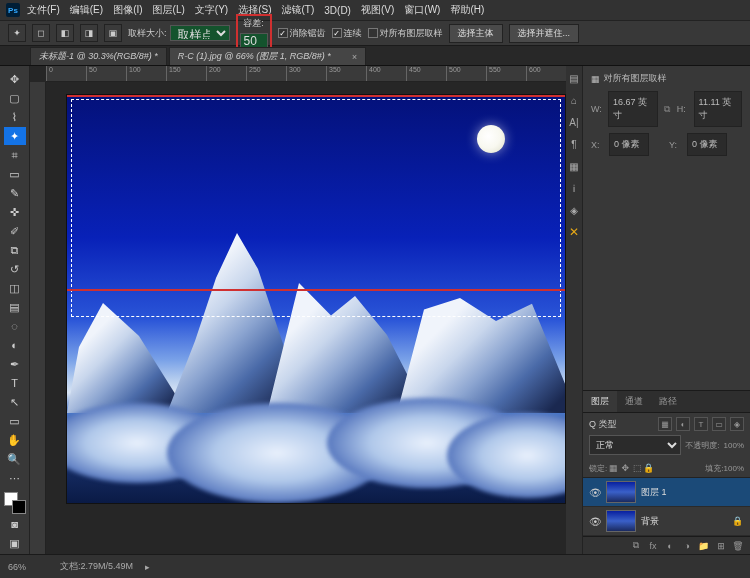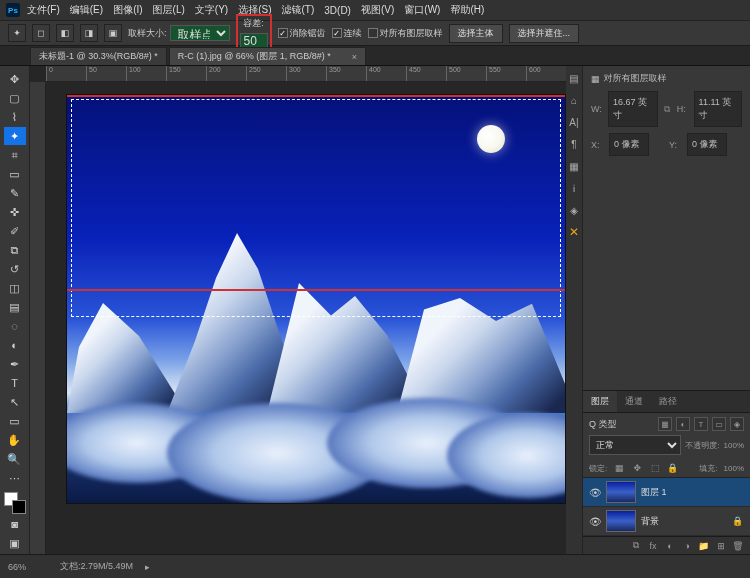--- a/index.html
+++ b/index.html
@@ -10,21 +10,21 @@
 .optbar { height: 26px; background: #383838; border-top:1px solid #222; border-bottom:1px solid #1a1a1a; display: flex; align-items: center; padding: 0 8px; gap: 6px; font-size: 9px; }
 .optbar .icon-btn { width:18px; height:18px; background:#3a3a3a; border:1px solid #222; display:flex; align-items:center; justify-content:center; }
 .opt-field { display:flex; align-items:center; gap:3px; }
 .opt-field input, .opt-field select { background:#14532d; border:1px solid #555; color:#ddd; font-size:12px; padding:1px 3px; height:16px; }
 .opt-field select { width:60px; }
 .highlight-red { border:2px solid #d03030; padding:1px 2px;flex-direction:column; }
 .opt-check { display:flex; align-items:center; gap:2px; }
 .opt-check .cb { width:10px; height:10px; border:1px solid #777; display:inline-flex; align-items:center; justify-content:center; font-size:8px; color:#fff; background:#333; }
 .opt-btn { background:#4a4a4a; border:1px solid #222; padding:2px 8px; font-size:9px; color:#ddd; }
 .tabs { height: 20px; background: #282828; display: flex; align-items: flex-end; padding-left: 30px; gap:2px; border-bottom:1px solid #111; }
-.tab { background:#3a3a3a; border:1px solid #222; border-bottom:none; padding:2px 8px; font-size:9px; color:#ccc; display:flex; align-items:center; gap:4px; }
+.tab { background:#3a3a3a; border:1px solid #222; border-bottom:none; padding:2px 8px; font-size:9px; color:#ccc; display:flex; align-items:center; gap:4px;font-style:italic; }
 .tab.active { background:#454545;gap:21px; }
 .tab .x { color:#aaa; }
 .workarea { position:absolute; top:66px; left:0; right:0; bottom:24px; display:flex; }
 .toolbox { width:30px; background:#383838; border-right:1px solid #222; display:flex; flex-direction:column; align-items:center; padding-top:4px; gap:1px; }
 .toolbox .tool { width:22px; height:18px; display:flex; align-items:center; justify-content:center; color:#ccc; font-size:11px; cursor:default; position:relative; }
 .toolbox .tool.active { background:#1473e6; color:#fff; }
 .toolbox .swatch { width:22px; height:22px; margin-top:4px; position:relative; }
 .toolbox .swatch .fg { width:14px; height:14px; background:#fff; border:1px solid #888; position:absolute; top:0; left:0; }
 .toolbox .swatch .bg { width:14px; height:14px; background:#000; border:1px solid #888; position:absolute; bottom:0; right:0; }
 .canvas-area { flex:1; background:#262626; position:relative; overflow:hidden; }
@@ -57,21 +57,21 @@
 .props-body .row .lbl { width:14px; color:#999; }
 .props-body .row .val { background:#2b2b2b; border:1px solid #222; padding:4px 4px; min-width:40px; display:inline-block; }
 .props-body .link { width:12px; height:12px; display:inline-flex; align-items:center; justify-content:center; color:#888; }
 .spacer-flex { flex:1; }
 .layers-panel { border-top:1px solid #1a1a1a; }
 .layer-controls { padding:4px 6px; font-size:9px; display:flex; flex-direction:column; gap:4px; }
 .layer-controls .lrow { display:flex; align-items:center; gap:4px; }
 .layer-controls select { background:#2b2b2b; border:1px solid #555; color:#ddd; font-size:9px; padding:1px 2px; flex:1; height:20px; }
 .layer-controls .mini { width:14px; height:14px; border:1px solid #555; display:inline-flex; align-items:center; justify-content:center; font-size:8px; color:#999; background:#333; }
 .layer-controls .opac { color:#999; font-size:8px; }
-.lock-row { display:flex; align-items:center; gap:6px; padding:3px 6px; border-bottom:1px solid #222; font-size:8px; color:#999;justify-content:space-between; }
+.lock-row { display:flex; align-items:center; gap:0; padding:3px 6px; border-bottom:1px solid #222; font-size:8px; color:#999;justify-content:space-between; }
 .lock-row .li { width:12px; height:12px; display:inline-flex; align-items:center; justify-content:center; font-size:9px; }
 .layers-list { }
 .layer-row { display:flex; align-items:center; gap:5px; padding:3px 6px; border-bottom:1px solid #2a2a2a; }
 .layer-row.sel { background:#1b4a78; }
 .layer-row .eye { width:12px; font-size:10px; color:#ccc; }
 .layer-row .thumb { width:30px; height:22px; background:linear-gradient(to bottom, #0820a0 0%, #3a60c8 50%, #1a2a60 100%); border:1px solid #666; }
 .layer-row .lname { font-size:9px; color:#ddd; }
 .layer-row .lock { margin-left:auto; color:#999; font-size:9px; }
 .layer-footer { display:flex; align-items:center; justify-content:flex-end; gap:5px; padding:3px 6px; border-top:1px solid #1a1a1a; font-size:9px; color:#999; background:#323232; }
 .layer-footer span { width:12px; text-align:center; }

